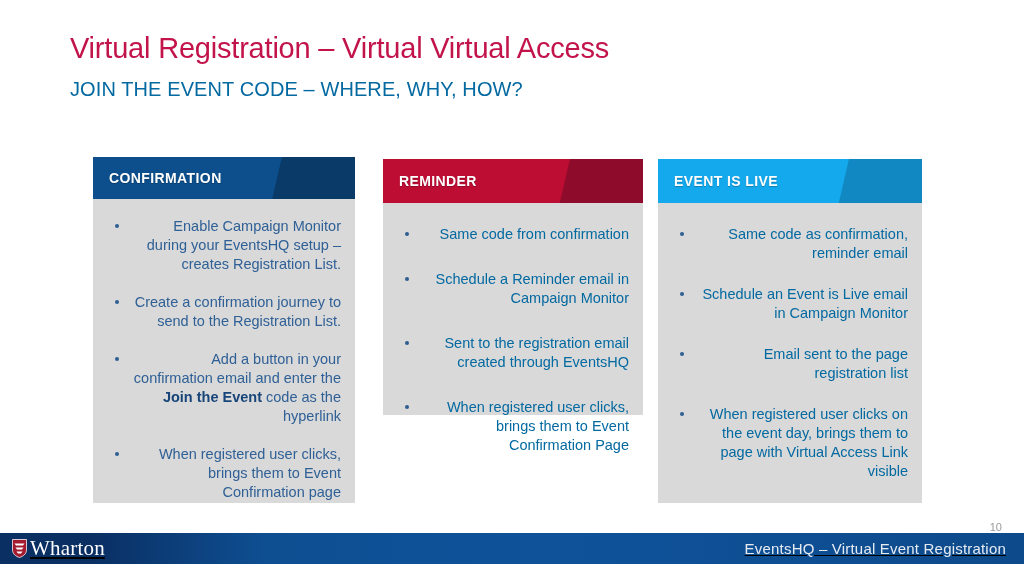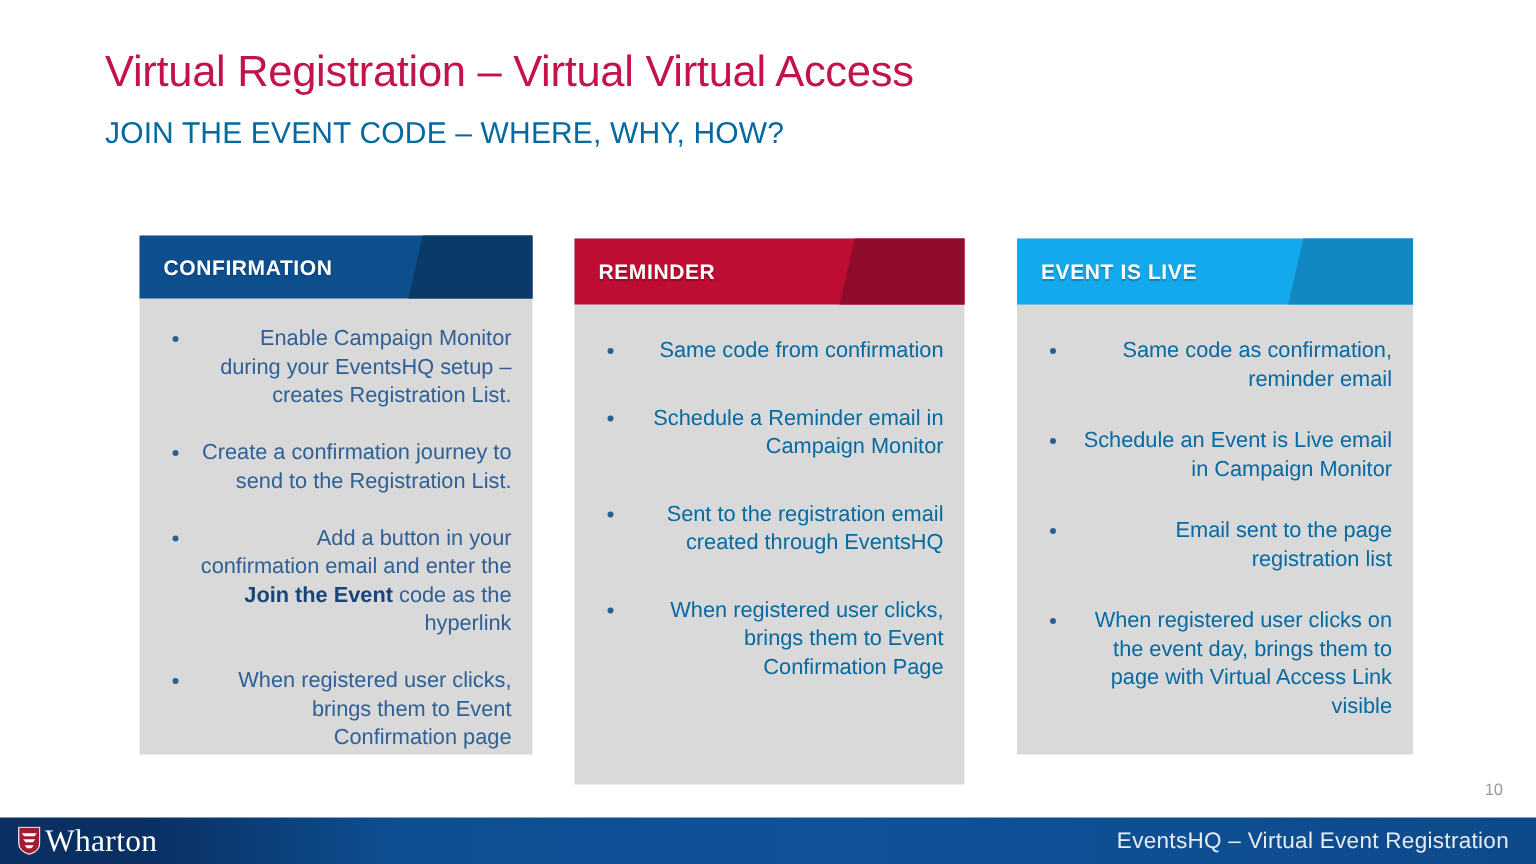--- a/index.html
+++ b/index.html
@@ -47,22 +47,22 @@
     top: 0;
     width: 1024px;
     height: 576px;
     text-align: right;
   }
   .card {
     position: absolute;
     background: #d9d9d9;
   }
   .card-1 { left: 93px;  top: 157px; width: 262px; height: 346px; }
-  .card-2 { left: 383px; top: 159px; width: 260px; height: 364px; }
-  .card-3 { left: 658px; top: 159px; width: 264px; height: 344px; margin-left: 20px; }
+  .card-2 { left: 383px; top: 159px; width: 260px; height: 256px; }
+  .card-3 { left: 658px; top: 159px; width: 264px; height: 344px; }
 
   .card-header {
     position: relative;
     height: 44px;
     overflow: hidden;
     display: flex;
     align-items: center;
   }
   .card-1 .card-header { height: 42px; }
   .card-header .angle {
@@ -131,26 +131,27 @@
     right: 22px;
     top: 521px;
     font-size: 11px;
     color: #9a9a9a;
   }
 
   
   .footer-bar {
     position: absolute;
     left: 0;
-    bottom: 0;
+    bottom: 12px;
     width: 1024px;
     height: 31px;
     background: linear-gradient(to right, #0a2f63 0%, #0a2f63 9%, #0e4f92 26%, #0f529a 55%, #0d4a8b 100%);
     display: flex;
     align-items: center;
+    text-decoration: underline;
   }
   .footer-logo {
     display: flex;
     align-items: center;
     padding-left: 12px;
     height: 31px;
   }
   .shield {
     width: 15px;
     height: 19px;

